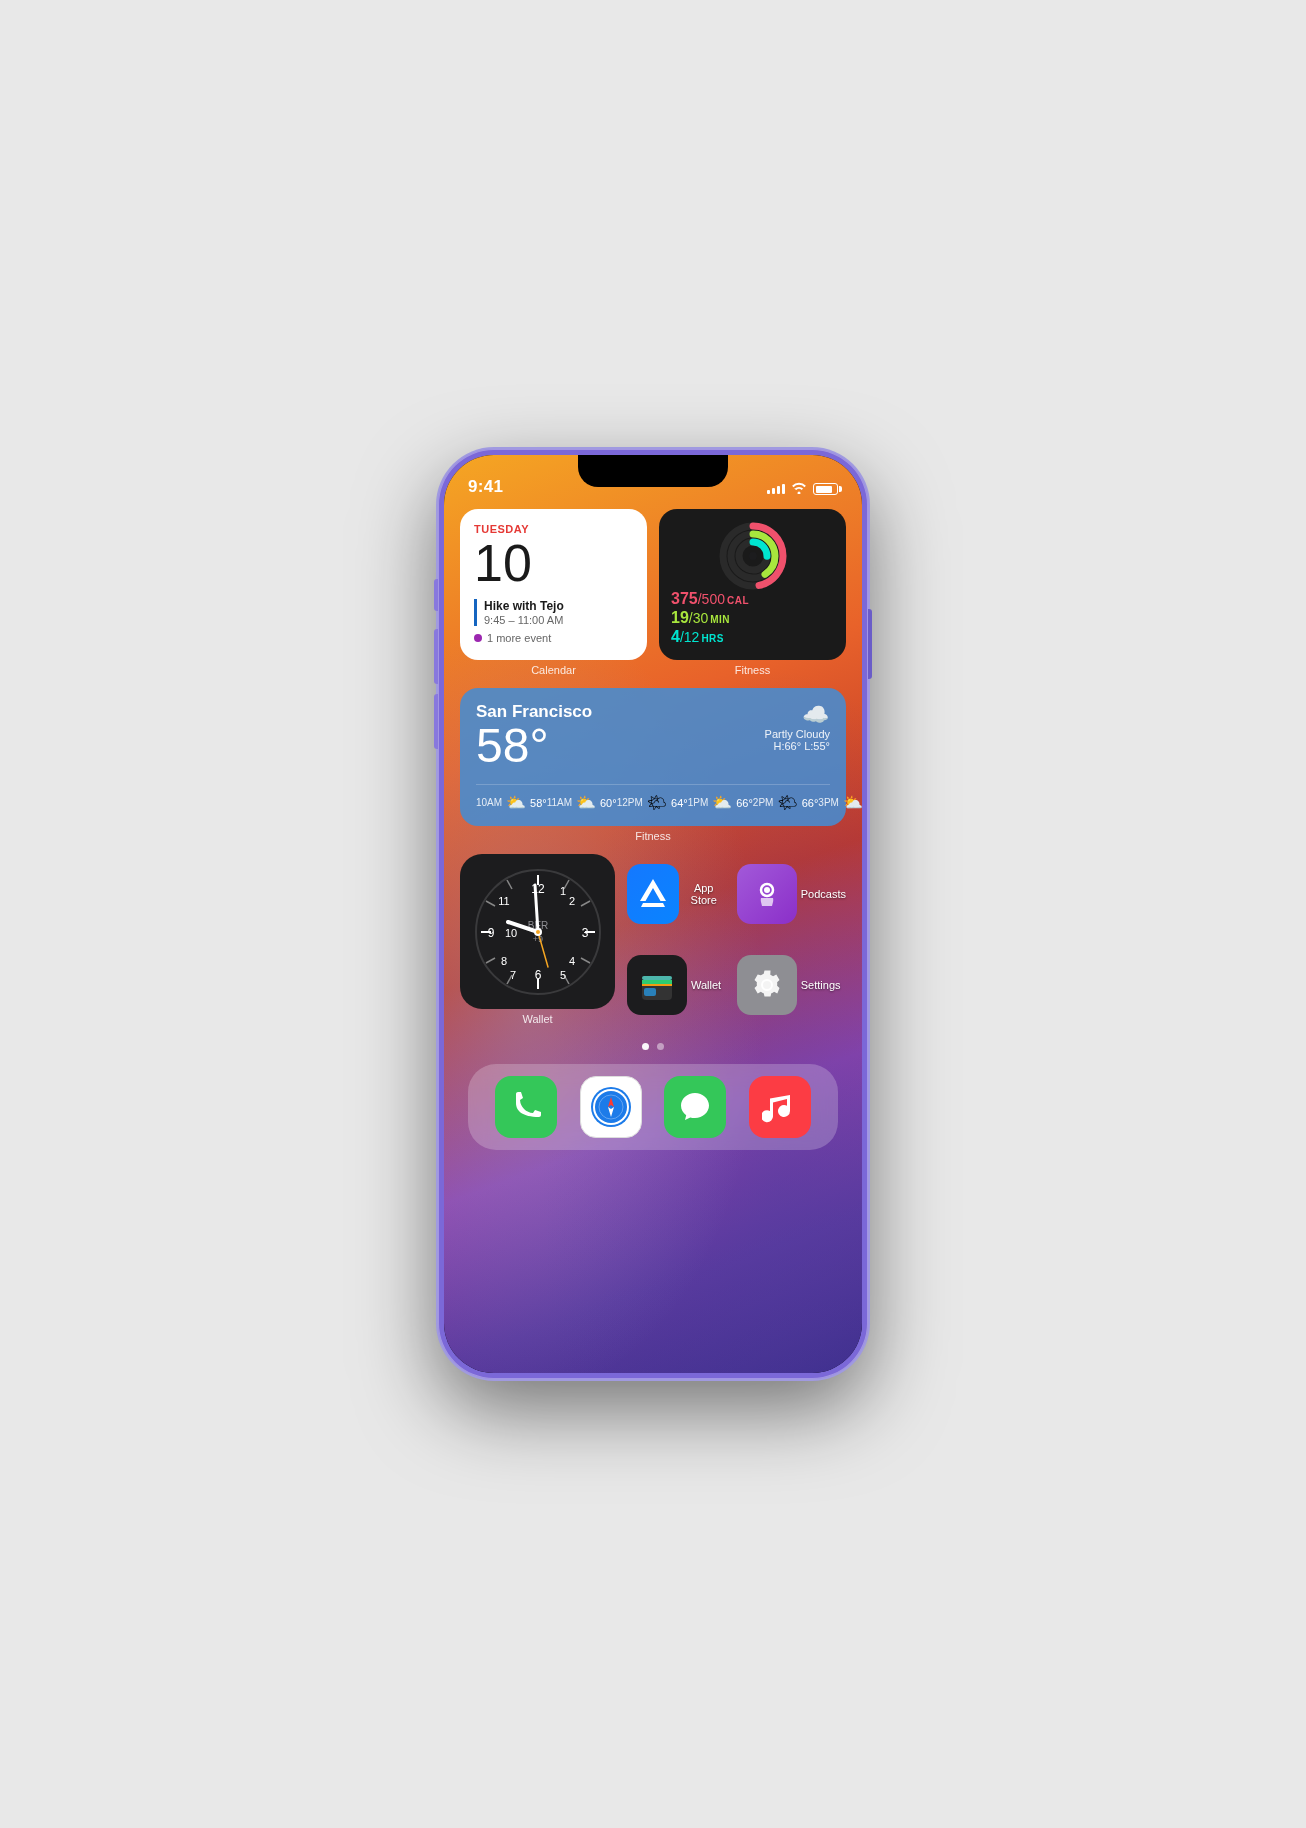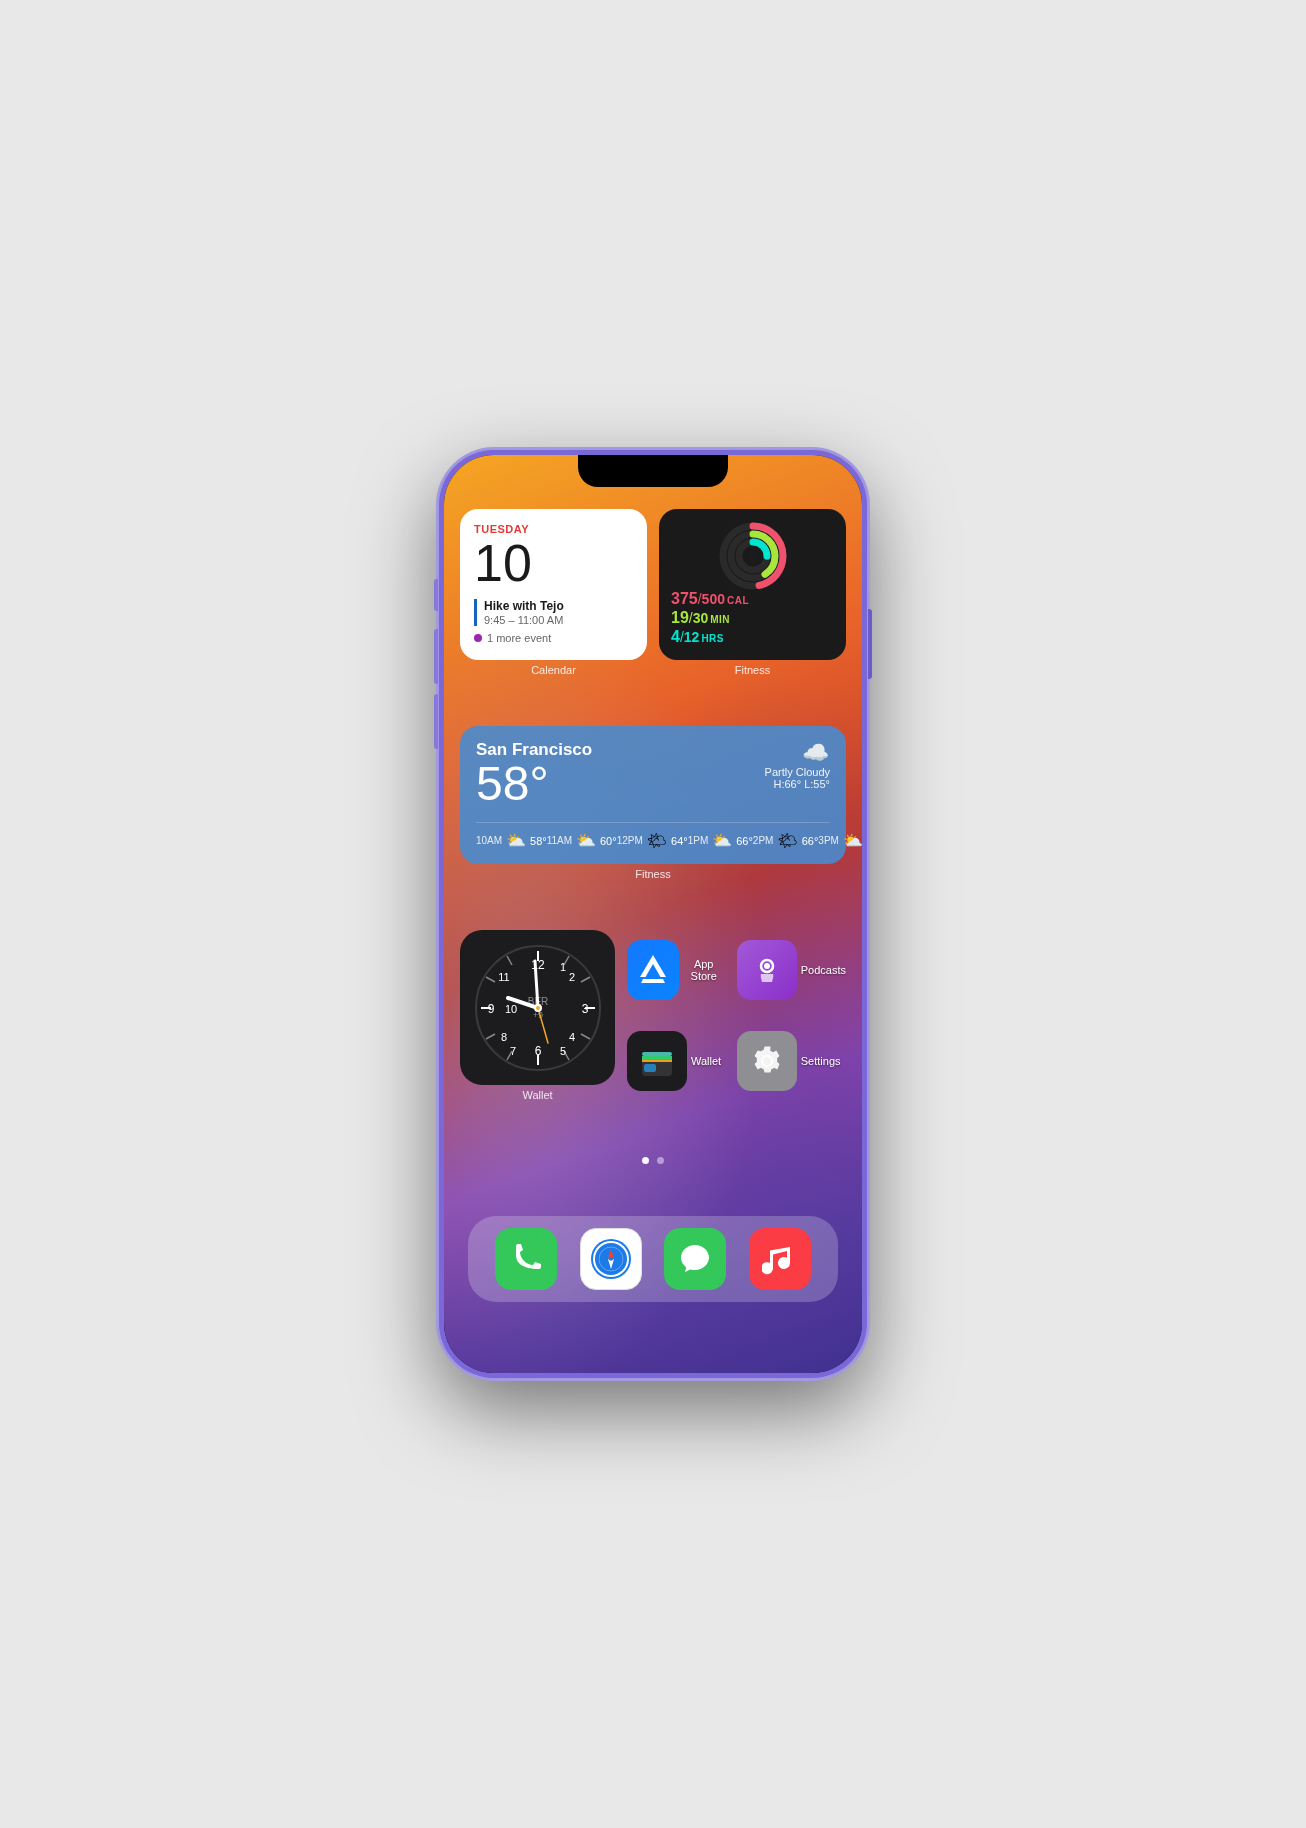--- a/index.html
+++ b/index.html
@@ -148,21 +148,20 @@
     .screen-content {
       position: absolute;
       top: 0;
       left: 0;
       right: 0;
       bottom: 0;
       z-index: 10;
       padding: 54px 16px 14px;
       display: flex;
       flex-direction: column;
-      gap: 38px;
     }
 
     
     .widgets-row {
       display: flex;
       gap: 12px;
       margin-bottom: 12px;
     }
 
     
@@ -263,21 +262,21 @@
       line-height: 1;
     }
 
     .fitness-slash {
       font-size: 14px;
       font-weight: 400;
     }
 
     .fitness-max {
       font-size: 14px;
-      font-weight: 700;
+      font-weight: 400;
     }
 
     .fitness-unit {
       font-size: 10px;
       font-weight: 700;
       margin-left: 2px;
       letter-spacing: 0.5px;
     }
 
     
@@ -498,20 +497,39 @@
 <div class="phone-outer">
   <div class="side-btn-right"></div>
   <div class="side-btn-left-1"></div>
   <div class="side-btn-left-2"></div>
   <div class="side-btn-left-3"></div>
 
   <div class="phone-inner">
     <div class="wallpaper"></div>
     <div class="notch"></div>
 
+    <div class="status-bar">
+      <span class="status-time">9:41</span>
+      <div class="status-icons">
+        <div class="signal-bars">
+          <span style="height:4px"></span>
+          <span style="height:6px"></span>
+          <span style="height:8px"></span>
+          <span style="height:10px"></span>
+        </div>
+        <span class="wifi-icon">
+          <svg width="16" height="12" viewBox="0 0 16 12" fill="white">
+            <path d="M8 9.5a1.5 1.5 0 1 1 0 3 1.5 1.5 0 0 1 0-3zm-4.1-2.9a5.8 5.8 0 0 1 8.2 0l-1.4 1.4a3.8 3.8 0 0 0-5.4 0L2.9 6.6zm-2.8-2.8a9.6 9.6 0 0 1 13.8 0l-1.4 1.4a7.6 7.6 0 0 0-11 0L1.1 3.8z"></path>
+          </svg>
+        </span>
+        <div class="battery-icon">
+          <div class="battery-fill"></div>
+        </div>
+      </div>
+    </div>
 
     <div class="screen-content">
 
       <div class="widgets-row">
 
         <div style="flex:1; display:flex; flex-direction:column;">
           <div class="calendar-widget">
             <div class="cal-day-name">TUESDAY</div>
             <div class="cal-date">10</div>
             <div class="cal-event">

